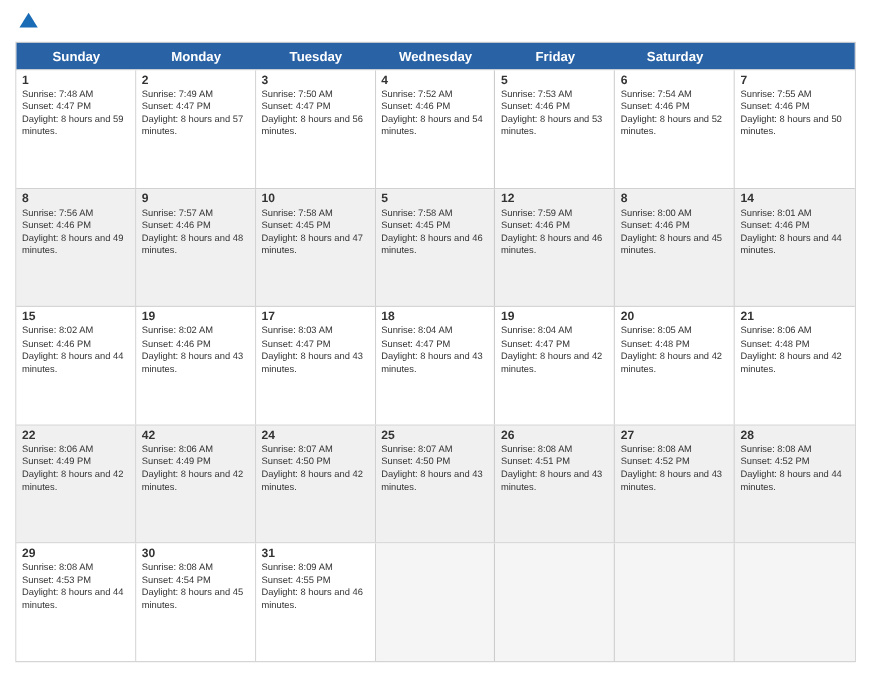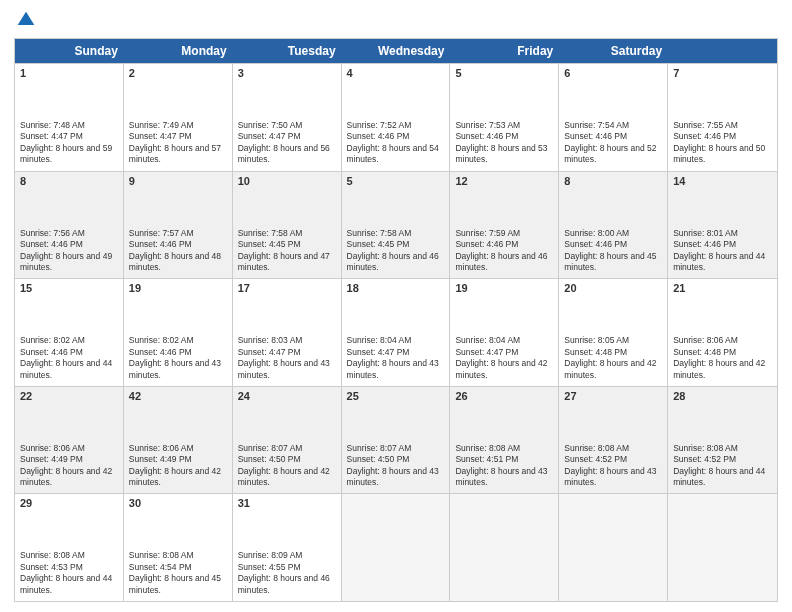--- a/index.html
+++ b/index.html
@@ -71,21 +71,21 @@
     .cal-header {
       display: grid;
       grid-template-columns: repeat(7, 1fr);
       background: #2962a5;
     }
     .cal-header-cell {
       color: #fff;
       font-weight: bold;
       font-size: 12px;
       padding: 5px 6px;
-      text-align: right;
+      text-align: center;
     }
     .cal-body {
       display: flex;
       flex-direction: column;
       flex: 1;
     }
     .cal-row {
       display: grid;
       grid-template-columns: repeat(7, 1fr);
       flex: 1;
@@ -113,21 +113,20 @@
     .day-num {
       font-size: 11px;
       font-weight: bold;
       color: #333;
       margin-bottom: 1px;
     }
     .day-info {
       font-size: 8.5px;
       color: #333;
       line-height: 1.35;
-      margin-top: 40px;
     }
   </style>
 </head>
 <body>
 
 <div class="page">
   <div class="header">
     <div class="logo">
       <div class="logo-text">
         <span class="logo-general"></span>

